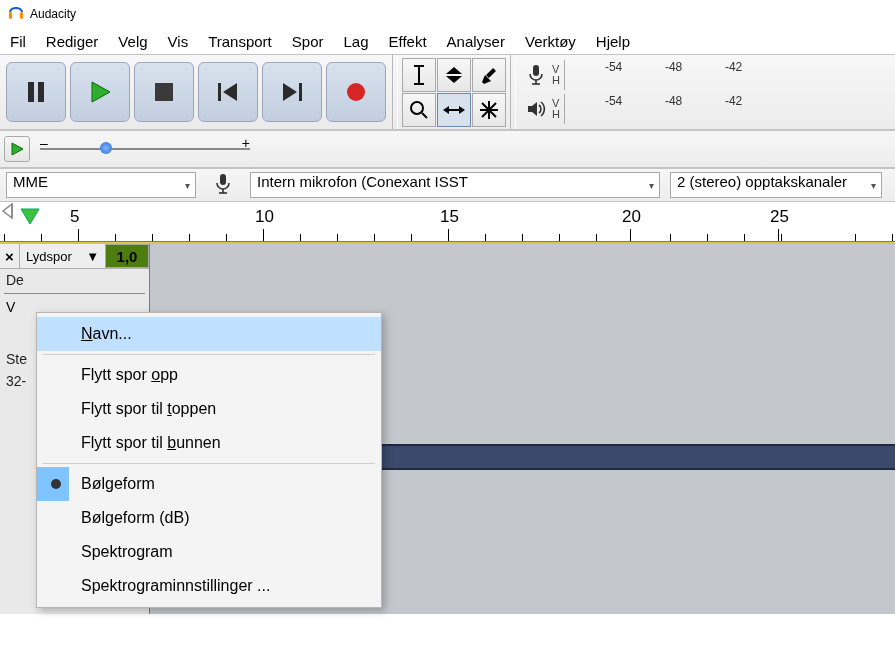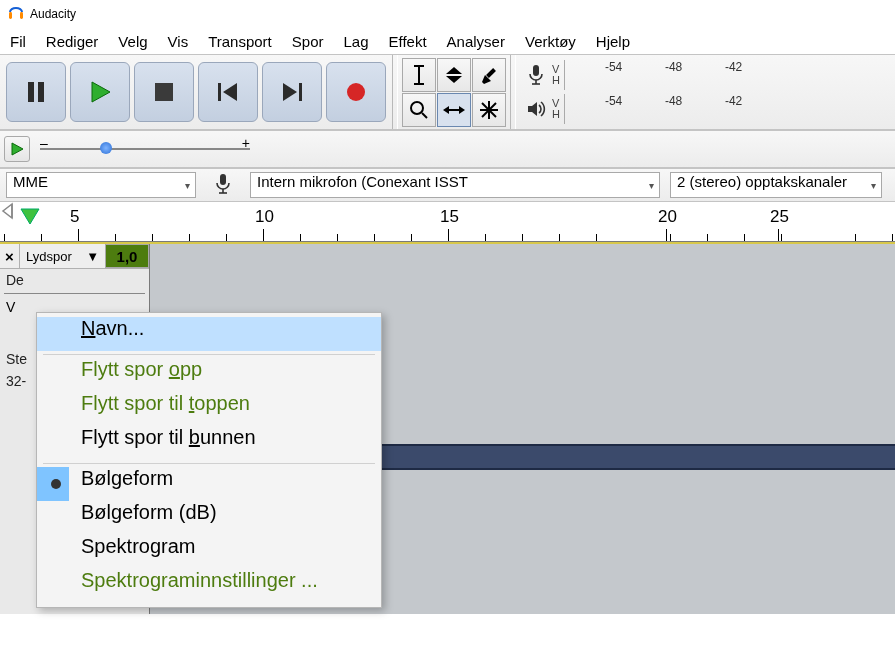--- a/index.html
+++ b/index.html
@@ -72,22 +72,22 @@
   .gain-box { width:44px; height:24px; display:flex; align-items:center; justify-content:center; background:#4d7c0f; border:1px solid #a9a9a9; margin-left:-1px; font-size:15px; font-weight:bold; }
 
   .track-panel .line { padding:3px 6px; font-size:14px; color:#222; }
   .track-panel .vslot { padding:3px 6px; font-size:14px; }
 
   .track-canvas { flex:1; background:#c4c8cc; position:relative; min-height:370px; }
   .track-canvas .band { position:absolute; left:0; right:0; top:200px; height:26px; background:#3b4a6b; border-top:2px solid #1e2a44; border-bottom:2px solid #1e2a44; }
 
   
   .context-menu { position:absolute; left:36px; top:312px; width:346px; background:#f4f4f4; border:1px solid #b6b6b6; box-shadow:3px 3px 8px rgba(0,0,0,.25); padding:4px 0; z-index:50; }
-  .context-menu .row { display:flex; height:34px; padding:0 14px 0 44px; font-size:20px; position:relative; cursor:default; }
-  .context-menu .row.disabled { color:#4d7c0f; }
+  .context-menu .row { display:flex; align-items:center; height:34px; padding:0 14px 0 44px; font-size:16px; position:relative; cursor:default; }
+  .context-menu .row.disabled { color:#000000; }
   .context-menu .row.hover { background:#bfe0ff; }
   .context-menu .row .bullet { position:absolute; left:14px; top:50%; transform:translateY(-50%); width:10px; height:10px; background:#333; border-radius:50%; }
   .context-menu hr { border:none; border-top:1px solid #d0d0d0; margin:3px 6px; }
   .context-menu .row.selected { }
   .context-menu .leftcol { position:absolute; left:0; top:0; bottom:0; width:32px; }
   .context-menu .leftcol.sel { background:#7fc4ff; }
 
   u { text-decoration: underline; }
 </style>
 </head>
@@ -297,21 +297,21 @@
         <div class="line"></div>
       </div>
       <div class="major" style="left: 263px;">
         <div class="lbl">10</div>
         <div class="line"></div>
       </div>
       <div class="major" style="left: 448px;">
         <div class="lbl">15</div>
         <div class="line"></div>
       </div>
-      <div class="major" style="left: 666px;">
+      <div class="major" style="left: 630px;">
         <div class="lbl">20</div>
         <div class="line"></div>
       </div>
       <div class="major" style="left: 778px;">
         <div class="lbl">25</div>
         <div class="line"></div>
       </div>
       <div class="minor" style="left: 115px;"></div>
       <div class="minor" style="left: 152px;"></div>
       <div class="minor" style="left: 189px;"></div>

